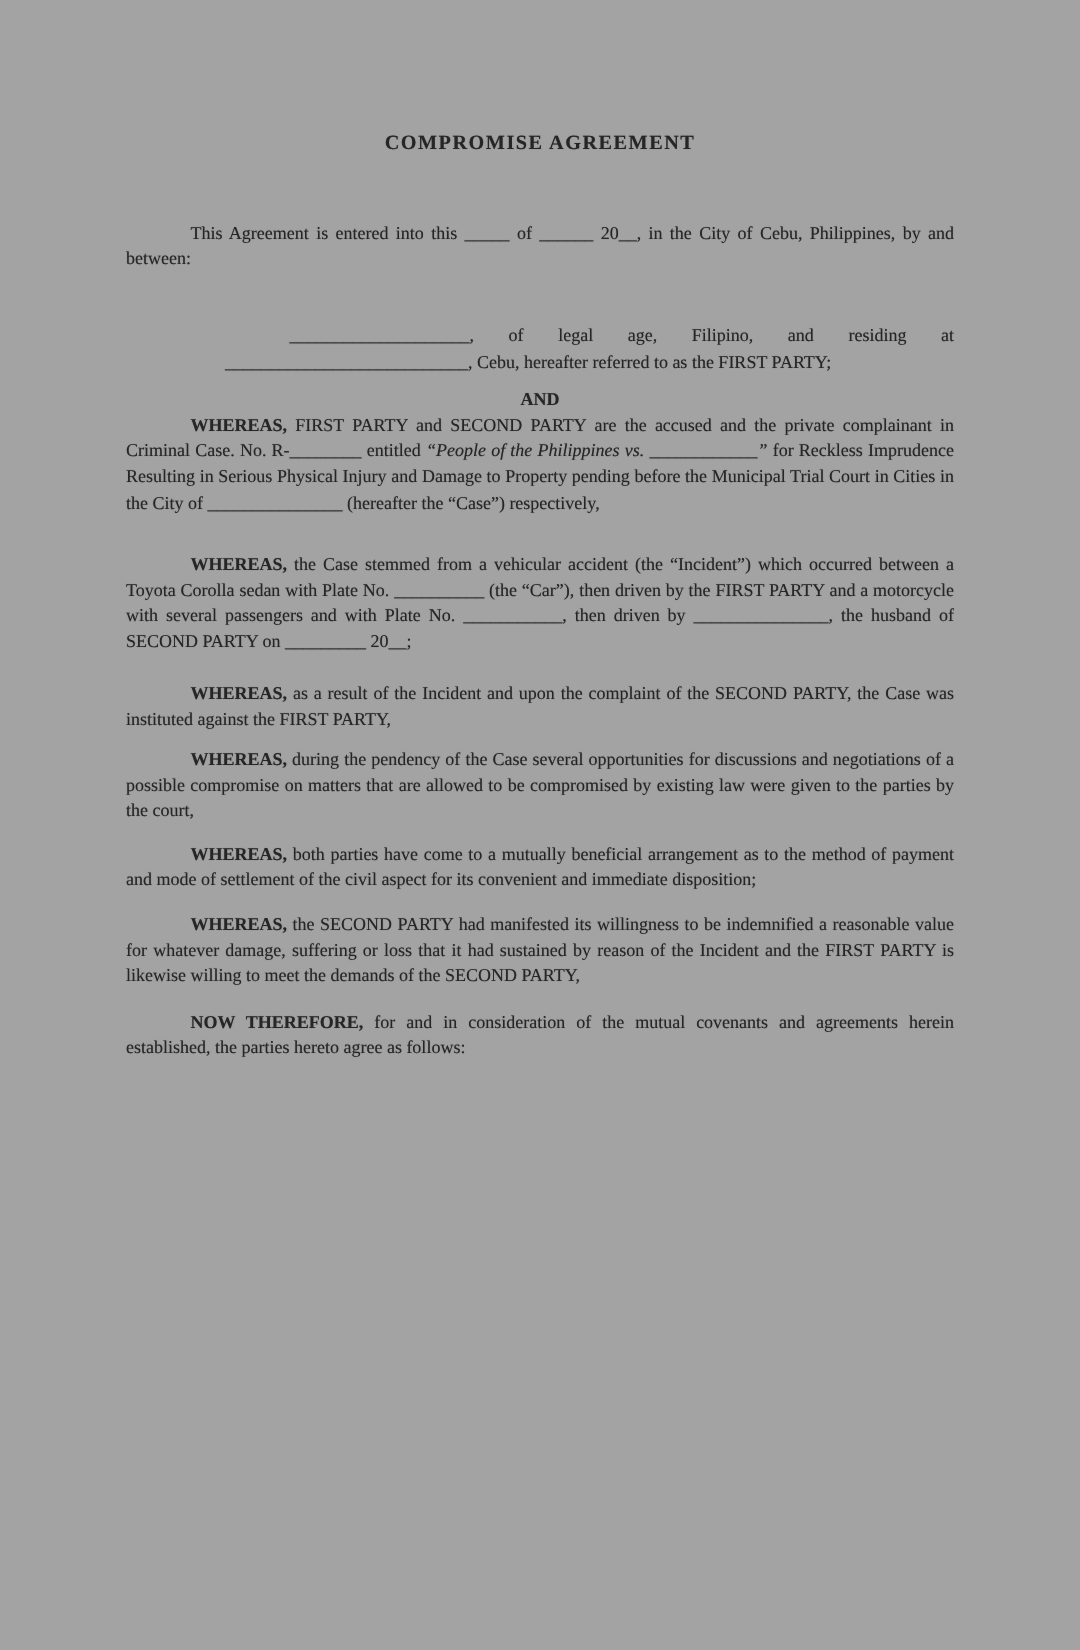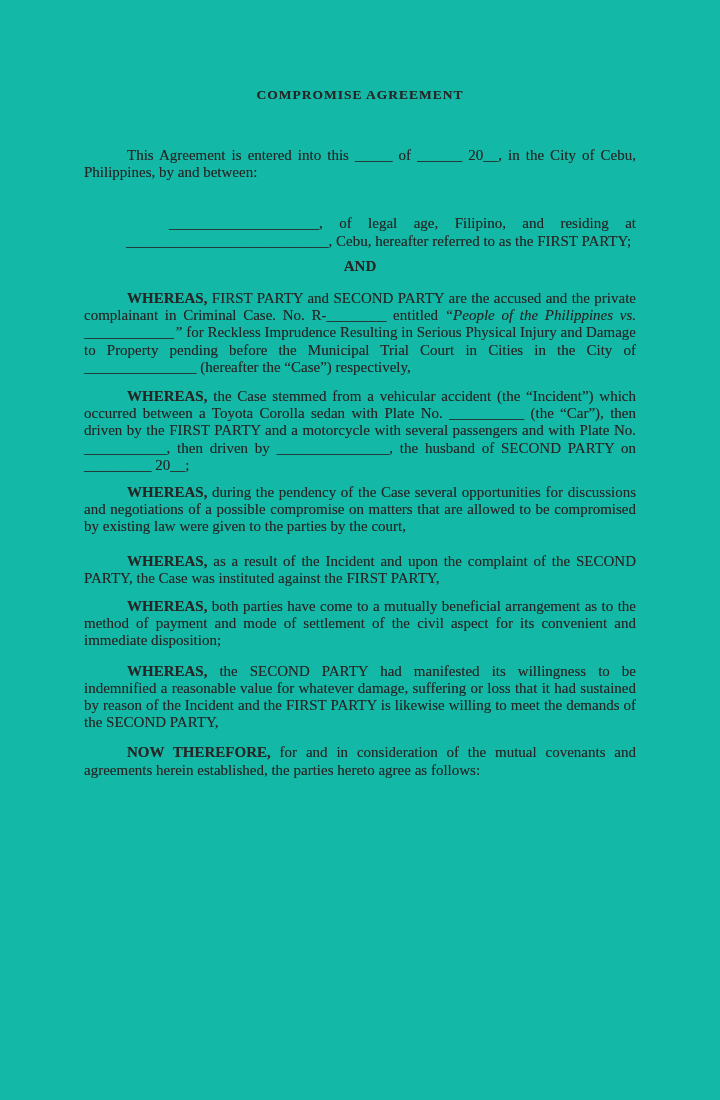--- a/index.html
+++ b/index.html
@@ -5,55 +5,55 @@
   html, body {
     margin: 0;
     padding: 0;
     background: #ffffff;
   }
   .page {
     position: relative;
     width: 720px;
     height: 1100px;
     box-sizing: border-box;
-    background: #14b8a6;
+    background: #a3a3a3;
     padding: 86px 84px 0 84px;
     font-family: "Liberation Serif", serif;
     color: #262626;
     text-shadow: 0 0 0.6px rgba(45,45,45,0.5);
     overflow: hidden;
   }
   .doc-title {
     margin: 0;
     font-size: 13.5px;
     line-height: 17px;
     font-weight: bold;
     text-align: center;
     letter-spacing: 1px;
   }
   p {
     margin: 0;
-    font-size: 15px;
+    font-size: 12px;
     line-height: 17.2px;
     text-align: justify;
     font-family: Liberation Serif, serif;
   }
   .ind   { text-indent: 43px; }
-  .party { margin-left: 42px; text-indent: 43px; }
+  .party { margin-left: 66px; text-indent: 43px; }
   .ctr   { text-align: center; text-indent: 0; font-weight: bold; }
   .b { font-weight: bold; }
   .i { font-style: italic; }
   .mt44 { margin-top: 44px; }
   .mt34 { margin-top: 34px; }
   .mt17 { margin-top: 17px; }
   .mt16 { margin-top: 16px; }
-  .mt15 { margin-top: 15px; }
+  .mt15 { }
   .mt14 { margin-top: 8px; }
   .mt13 { margin-top: 13px; }
-  .mt12 { margin-top: 12px; }
+  .mt12 { margin-top: 24px; }
   .mt11 { margin-top: 11px; }
   .mt10 { margin-top: 10px; }
 </style>
 </head>
 <body>
 
 <div class="page">
 
   <h1 class="doc-title">COMPROMISE AGREEMENT</h1>
 
@@ -62,23 +62,23 @@
   <p class="party mt34"><span>____________________, of legal age, Filipino, and residing at ___________________________, Cebu, hereafter referred to as the FIRST PARTY;</span></p>
 
   <p class="ctr mt14"><span>AND</span></p>
 
 
 
   <p class="ind mt15"><span class="b">WHEREAS,</span><span> FIRST PARTY and SECOND PARTY are the accused and the private complainant in Criminal Case. No. R-________ entitled </span><span class="i">“People of the Philippines vs. ____________”</span><span> for Reckless Imprudence Resulting in Serious Physical Injury and Damage to Property pending before the Municipal Trial Court in Cities in the City of _______________ (hereafter the “Case”) respectively,</span></p>
 
   <p class="ind mt12"><span class="b">WHEREAS,</span><span> the Case stemmed from a vehicular accident (the “Incident”) which occurred between a Toyota Corolla sedan with Plate No. __________ (the “Car”), then driven by the FIRST PARTY and a motorcycle with several passengers and with Plate No. ___________, then driven by _______________, the husband of SECOND PARTY on _________ 20__;</span></p>
 
+  <p class="ind mt17"><span class="b">WHEREAS,</span><span> as a result of the Incident and upon the complaint of the SECOND PARTY, the Case was instituted against the FIRST PARTY,</span></p>
+
   <p class="ind mt10"><span class="b">WHEREAS,</span><span> during the pendency of the Case several opportunities for discussions and negotiations of a possible compromise on matters that are allowed to be compromised by existing law were given to the parties by the court,</span></p>
-
-  <p class="ind mt17"><span class="b">WHEREAS,</span><span> as a result of the Incident and upon the complaint of the SECOND PARTY, the Case was instituted against the FIRST PARTY,</span></p>
 
 
   <p class="ind mt11"><span class="b">WHEREAS,</span><span> both parties have come to a mutually beneficial arrangement as to the method of payment and mode of settlement of the civil aspect for its convenient and immediate disposition;</span></p>
 
   <p class="ind mt13"><span class="b">WHEREAS,</span><span> the SECOND PARTY had manifested its willingness to be indemnified a reasonable value for whatever damage, suffering or loss that it had sustained by reason of the Incident and the FIRST PARTY is likewise willing to meet the demands of the SECOND PARTY,</span></p>
 
   <p class="ind mt13"><span class="b">NOW THEREFORE,</span><span> for and in consideration of the mutual covenants and agreements herein established, the parties hereto agree as follows:</span></p>
 
 </div>
 

